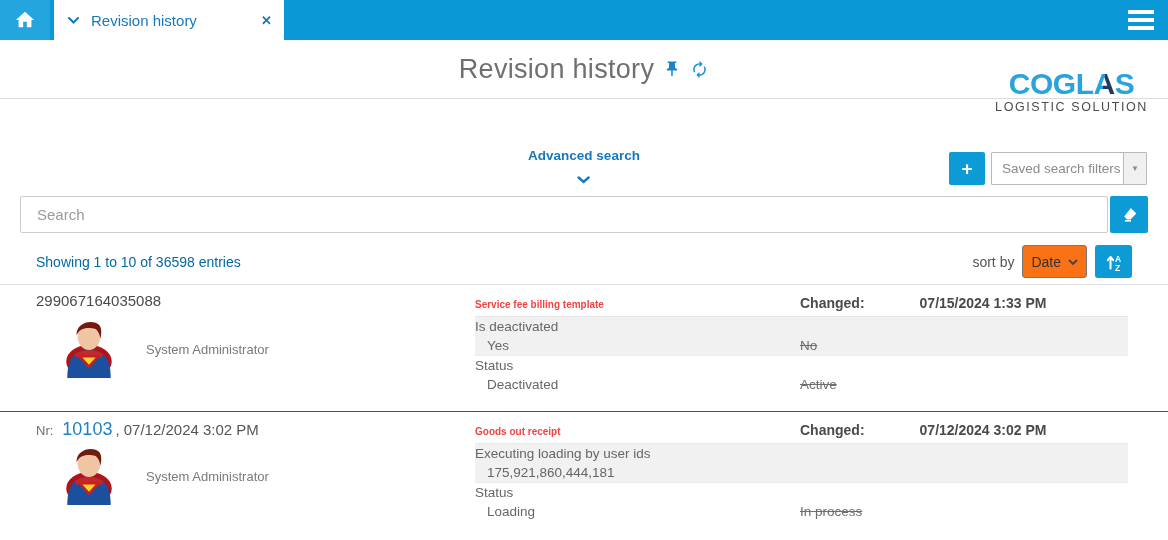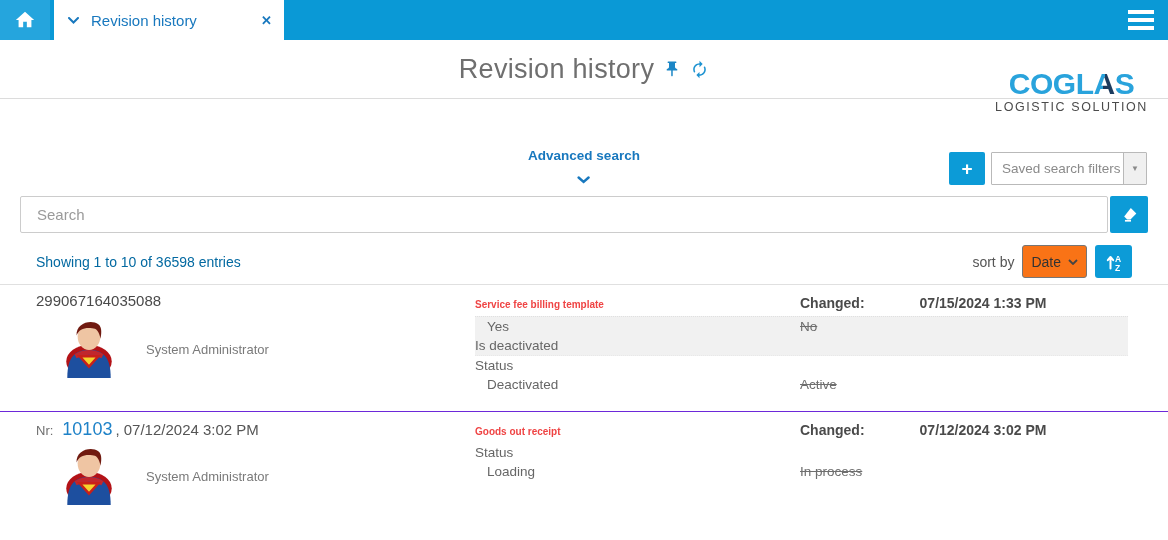--- a/index.html
+++ b/index.html
@@ -221,25 +221,25 @@
         </span>
         <span class="user-name">System Administrator</span>
       </div>
     </div>
     <div class="entry-main">
       <div class="entry-head">
         <span class="entry-title">Service fee billing template</span>
         <span class="entry-changed"><span>Changed:</span><span class="chg-val">07/15/2024 1:33 PM</span></span>
       </div>
       <div class="band">
+        <div class="c-row">Is deactivated</div>
         <div class="c-row val-row">
           <span class="new-val">Yes</span>
           <span class="old-val">No</span>
         </div>
-        <div class="c-row">Is deactivated</div>
       </div>
       <div>
         <div class="c-row">Status</div>
         <div class="c-row val-row">
           <span class="new-val">Deactivated</span>
           <span class="old-val">Active</span>
         </div>
       </div>
     </div>
   </div>
@@ -263,20 +263,27 @@
           </svg>
         </span>
         <span class="user-name">System Administrator</span>
       </div>
     </div>
     <div class="entry-main">
       <div class="entry-head">
         <span class="entry-title">Goods out receipt</span>
         <span class="entry-changed"><span>Changed:</span><span class="chg-val">07/12/2024 3:02 PM</span></span>
       </div>
+      <div class="band">
+        <div class="c-row">Executing loading by user ids</div>
+        <div class="c-row val-row">
+          <span class="new-val">175,921,860,444,181</span>
+          <span class="old-val"></span>
+        </div>
+      </div>
       <div>
         <div class="c-row">Status</div>
         <div class="c-row val-row">
           <span class="new-val">Loading</span>
           <span class="old-val">In process</span>
         </div>
       </div>
     </div>
   </div>
 

